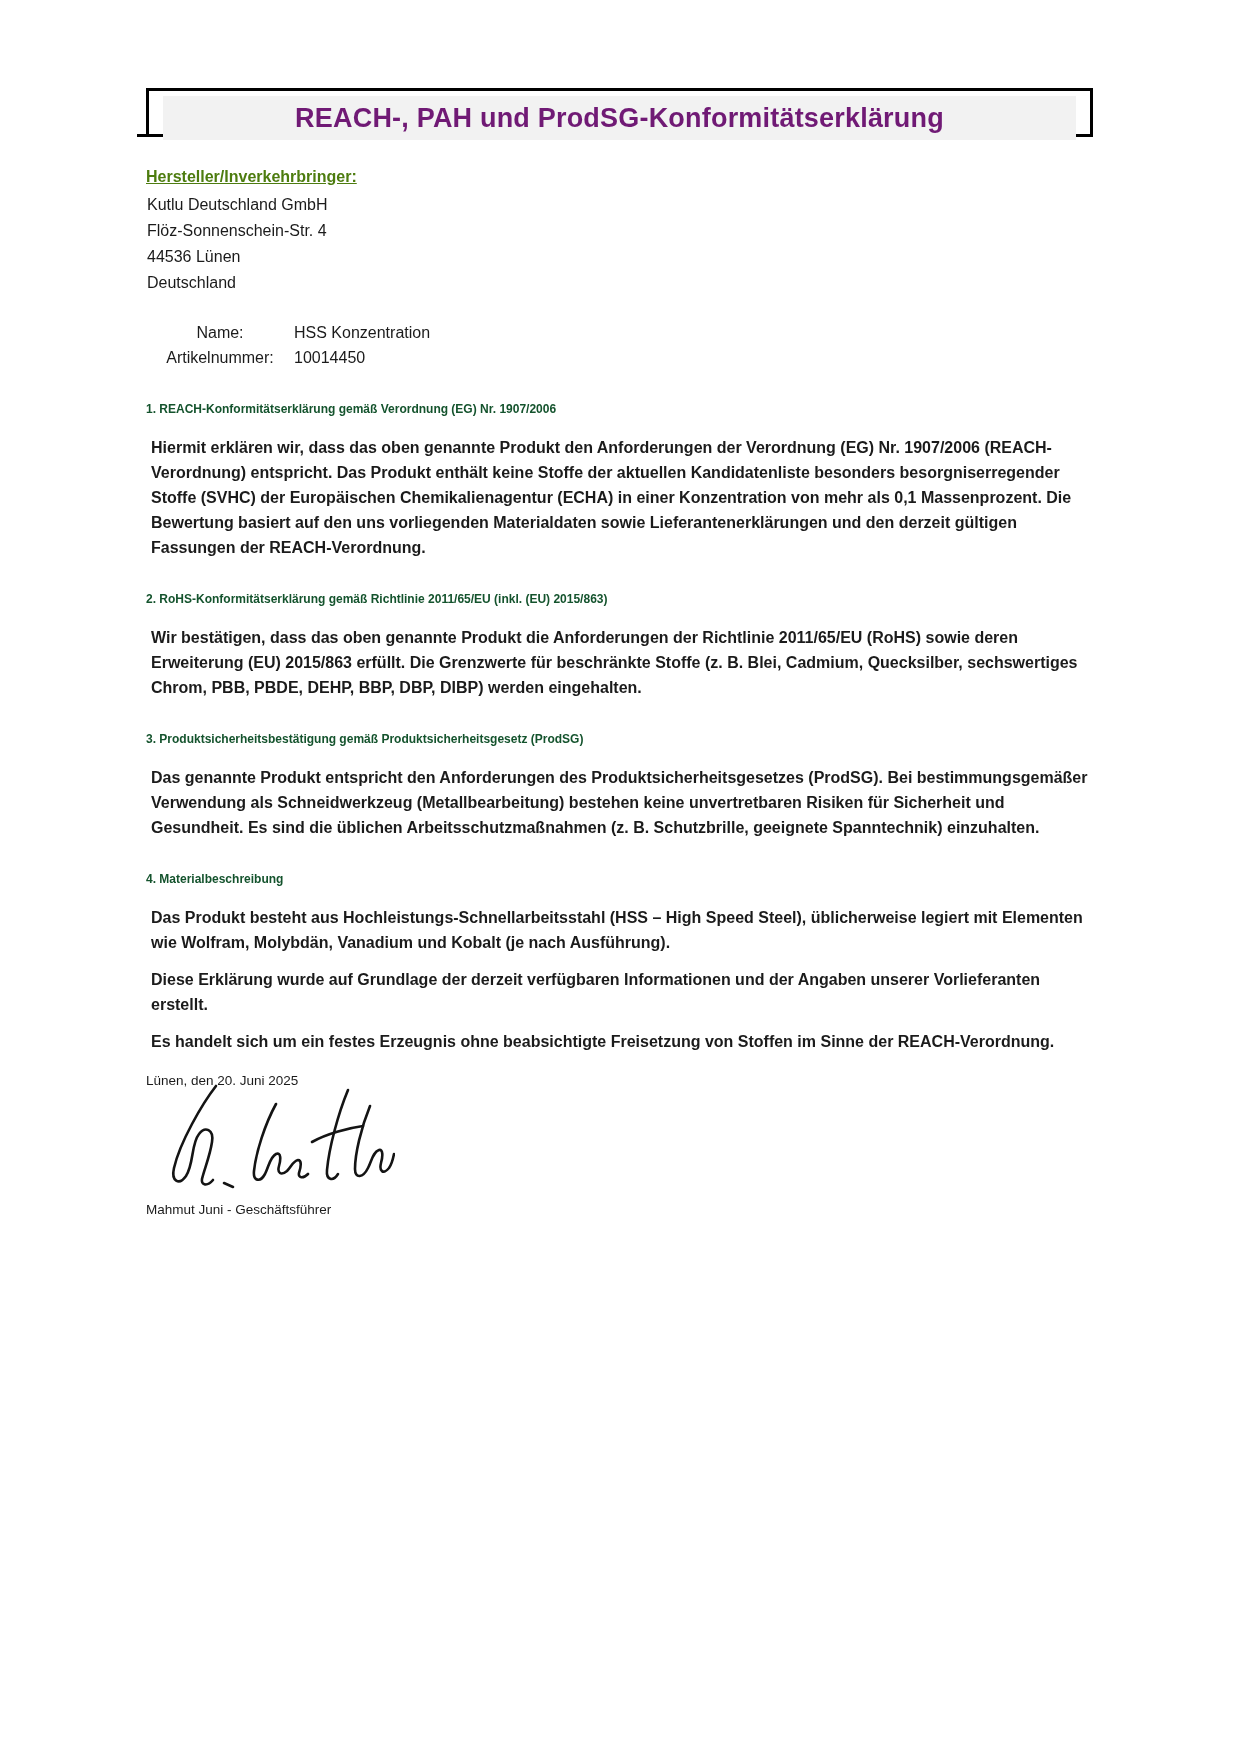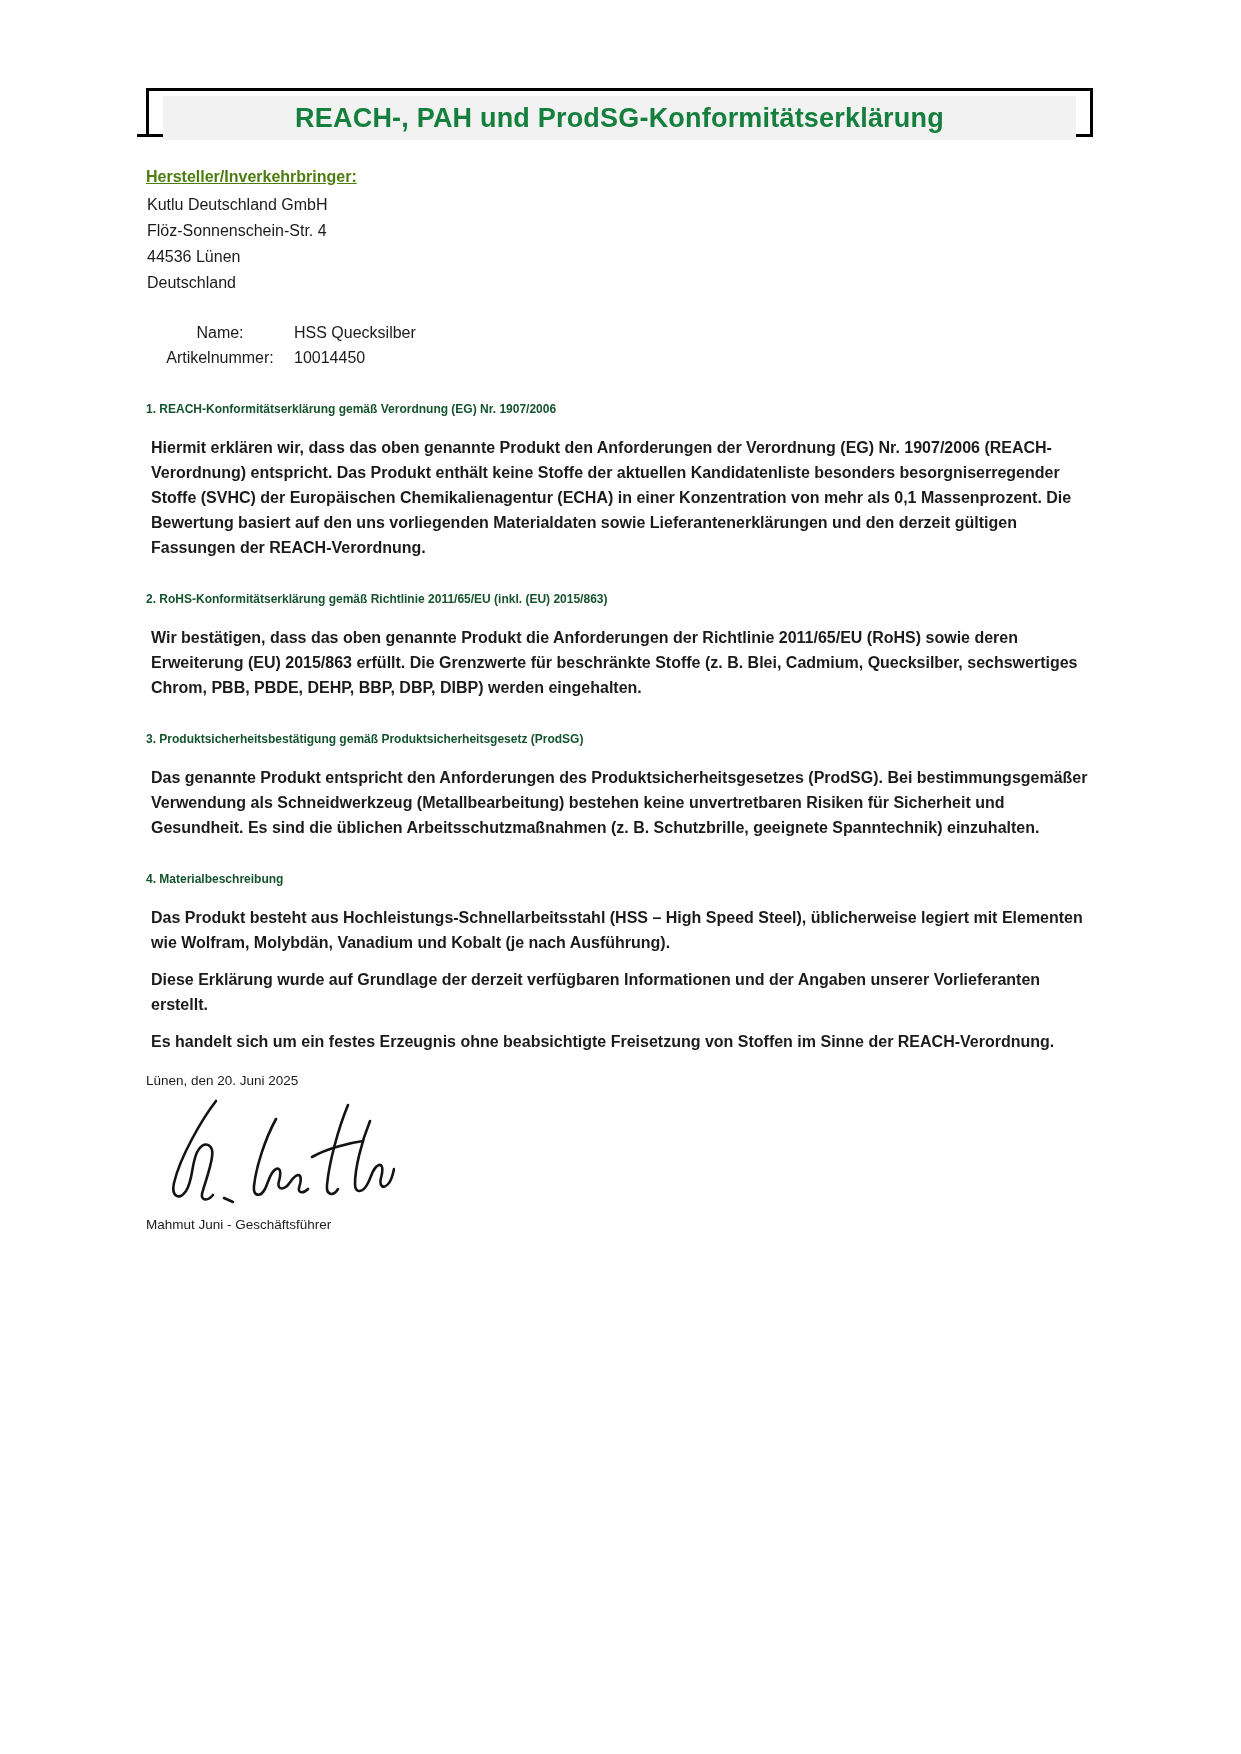--- a/index.html
+++ b/index.html
@@ -44,21 +44,21 @@
     left: 14px;
     right: 14px;
     top: 5px;
     bottom: -6px;
     background: #f2f2f2;
     display: flex;
     align-items: center;
     justify-content: center;
     font-size: 27px;
     font-weight: 700;
-    color: #15803d;
+    color: #701a75;
     letter-spacing: 0.2px;
     white-space: nowrap;
   }
   .mfr-heading {
     margin: 0 0 3px 0;
     font-size: 16px;
     font-weight: 700;
     text-decoration: underline;
     line-height: 25px;
     color: #4d7c0f;
@@ -83,21 +83,21 @@
     line-height: 25px;
     color: #14532d;
   }
   .body-p {
     margin: 0 0 12px 5px;
     font-size: 16px;
     line-height: 25px;
     font-weight: bold;
   }
   .date-line {
-    margin: 17px 0 16px 0;
+    margin: 17px 0 1px 0;
     font-size: 13.5px;
     line-height: 20px;
   }
   .signature-wrap {
     margin: -8px 0 0 14px;
     height: 112px;
   }
   .signer-line {
     margin: 4px 0 0 0;
     font-size: 13.5px;
@@ -116,21 +116,21 @@
 
     <p class="mfr-heading">Hersteller/Inverkehrbringer:</p>
     <p class="addr-line">Kutlu Deutschland GmbH</p>
     <p class="addr-line">Flöz-Sonnenschein-Str. 4</p>
     <p class="addr-line">44536 Lünen</p>
     <p class="addr-line">Deutschland</p>
 
     <div class="product-block">
       <div class="product-row">
         <span class="product-label">Name:</span>
-        <span>HSS Quecksilber</span>
+        <span>HSS Konzentration</span>
       </div>
       <div class="product-row">
         <span class="product-label">Artikelnummer:</span>
         <span>10014450</span>
       </div>
     </div>
 
     <div>
       <p class="sec-heading">1. REACH-Konformitätserklärung gemäß Verordnung (EG) Nr. 1907/2006</p>
       <p class="body-p">Hiermit erklären wir, dass das oben genannte Produkt den Anforderungen der Verordnung (EG) Nr. 1907/2006 (REACH-Verordnung) entspricht. Das Produkt enthält keine Stoffe der aktuellen Kandidatenliste besonders besorgniserregender Stoffe (SVHC) der Europäischen Chemikalienagentur (ECHA) in einer Konzentration von mehr als 0,1 Massenprozent. Die Bewertung basiert auf den uns vorliegenden Materialdaten sowie Lieferantenerklärungen und den derzeit gültigen Fassungen der REACH-Verordnung.</p>

